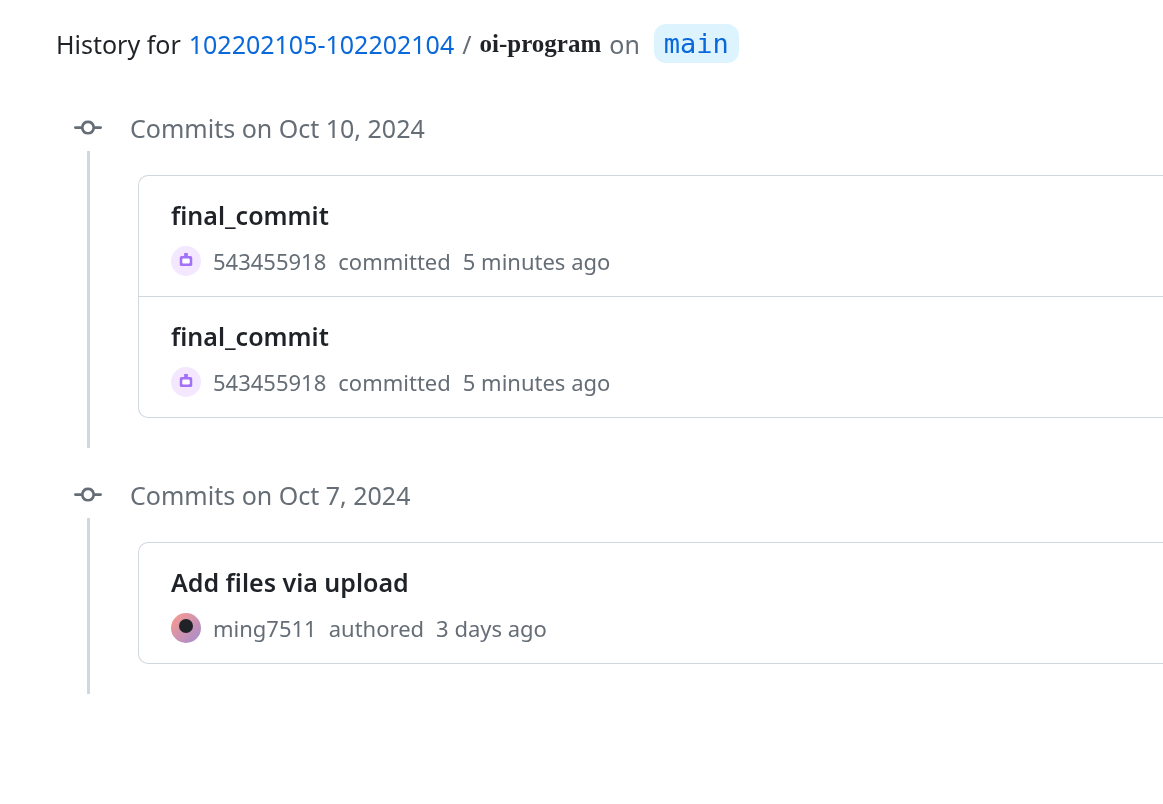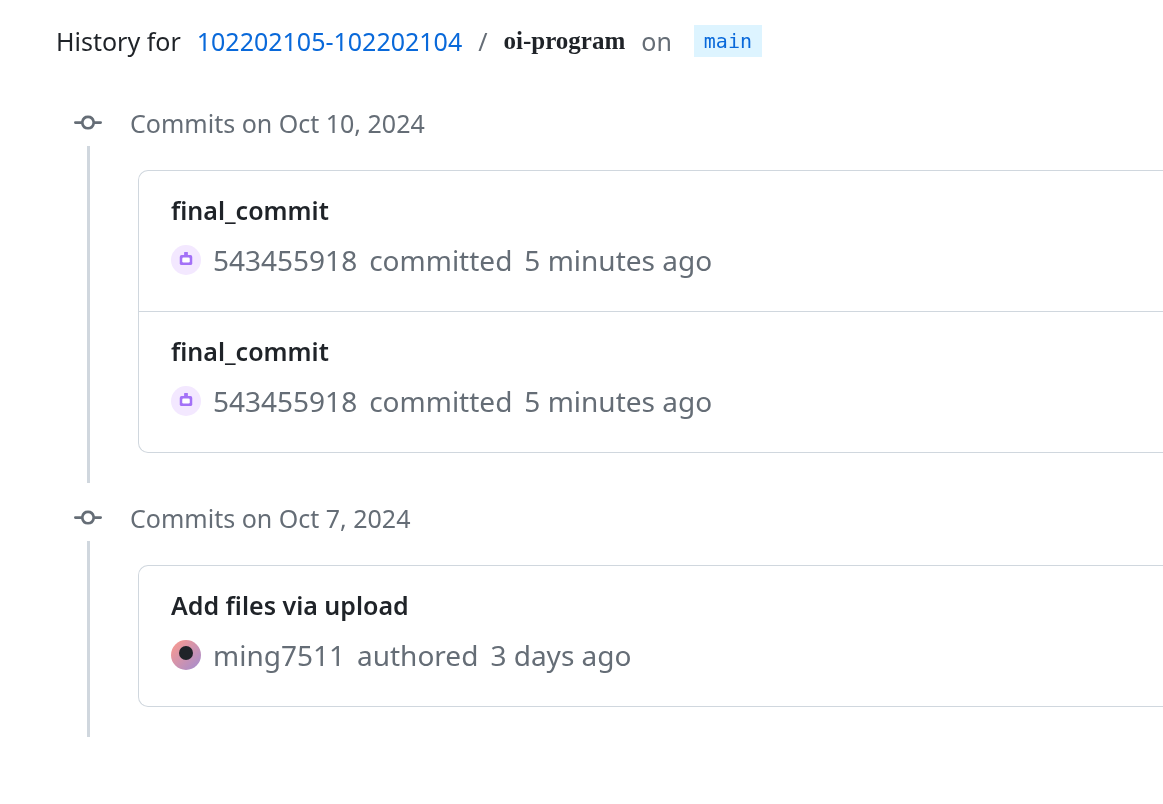--- a/index.html
+++ b/index.html
@@ -22,47 +22,48 @@
     border-bottom: 1px solid #d0d7de;
     margin-bottom: 40px;
     margin-right: 0;
   }
   .history-line {
     font-size: 25px;
     color: #1f2328;
     margin-bottom: 48px;
     display: flex;
     align-items: center;
-    gap: 16px;
+    gap: 8px;
     flex-wrap: wrap;
   }
   .history-line .link {
     color: #0969da;
     text-decoration: none;
   }
   .history-line .sep { color: #656d76; }
   .history-line .bold { font-weight: 600; font-family: Liberation Serif, serif; }
   .history-line .on { color: #656d76; }
   .branch-badge {
     background: #ddf4ff;
     color: #0969da;
     font-family: ui-monospace, SFMono-Regular, "SF Mono", Menlo, Consolas, monospace;
-    font-size: 20px;
+    font-size: 27px;
     padding: 4px 10px;
-    border-radius: 0;
+    border-radius: 12px;
     margin-left: 6px;
   }
 
   .timeline-group { position: relative; }
   .group-header {
     display: flex;
     align-items: center;
     gap: 28px;
     margin-bottom: 30px;
     padding-left: 18px;
+    margin-top: 12px;
   }
   .commit-node-icon {
     width: 28px;
     height: 28px;
     flex-shrink: 0;
   }
   .commit-node-icon svg { display: block; }
   .group-date {
     font-size: 25px;
     color: #656d76;
@@ -78,35 +79,35 @@
   }
 
   .commits-box {
     margin-left: 82px;
     border: 1px solid #d0d7de;
     border-right: none;
     border-radius: 10px 0 0 10px;
     overflow: hidden;
   }
   .commit-item {
-    padding: 22px 28px 32px 32px;
+    padding: 22px 28px 20px 32px;
     border-bottom: 1px solid #d0d7de;
   }
   .commit-item:last-child { border-bottom: none; }
   .commit-title {
     font-size: 25px;
     font-weight: 600;
     color: #1f2328;
     margin-bottom: 14px;
   }
   .commit-meta {
     display: flex;
     align-items: center;
     gap: 12px;
-    font-size: 28px;
+    font-size: 22px;
     color: #656d76;
     text-align: right;
   }
   .avatar {
     width: 30px;
     height: 30px;
     border-radius: 50%;
     flex-shrink: 0;
     display: flex;
     align-items: center;

